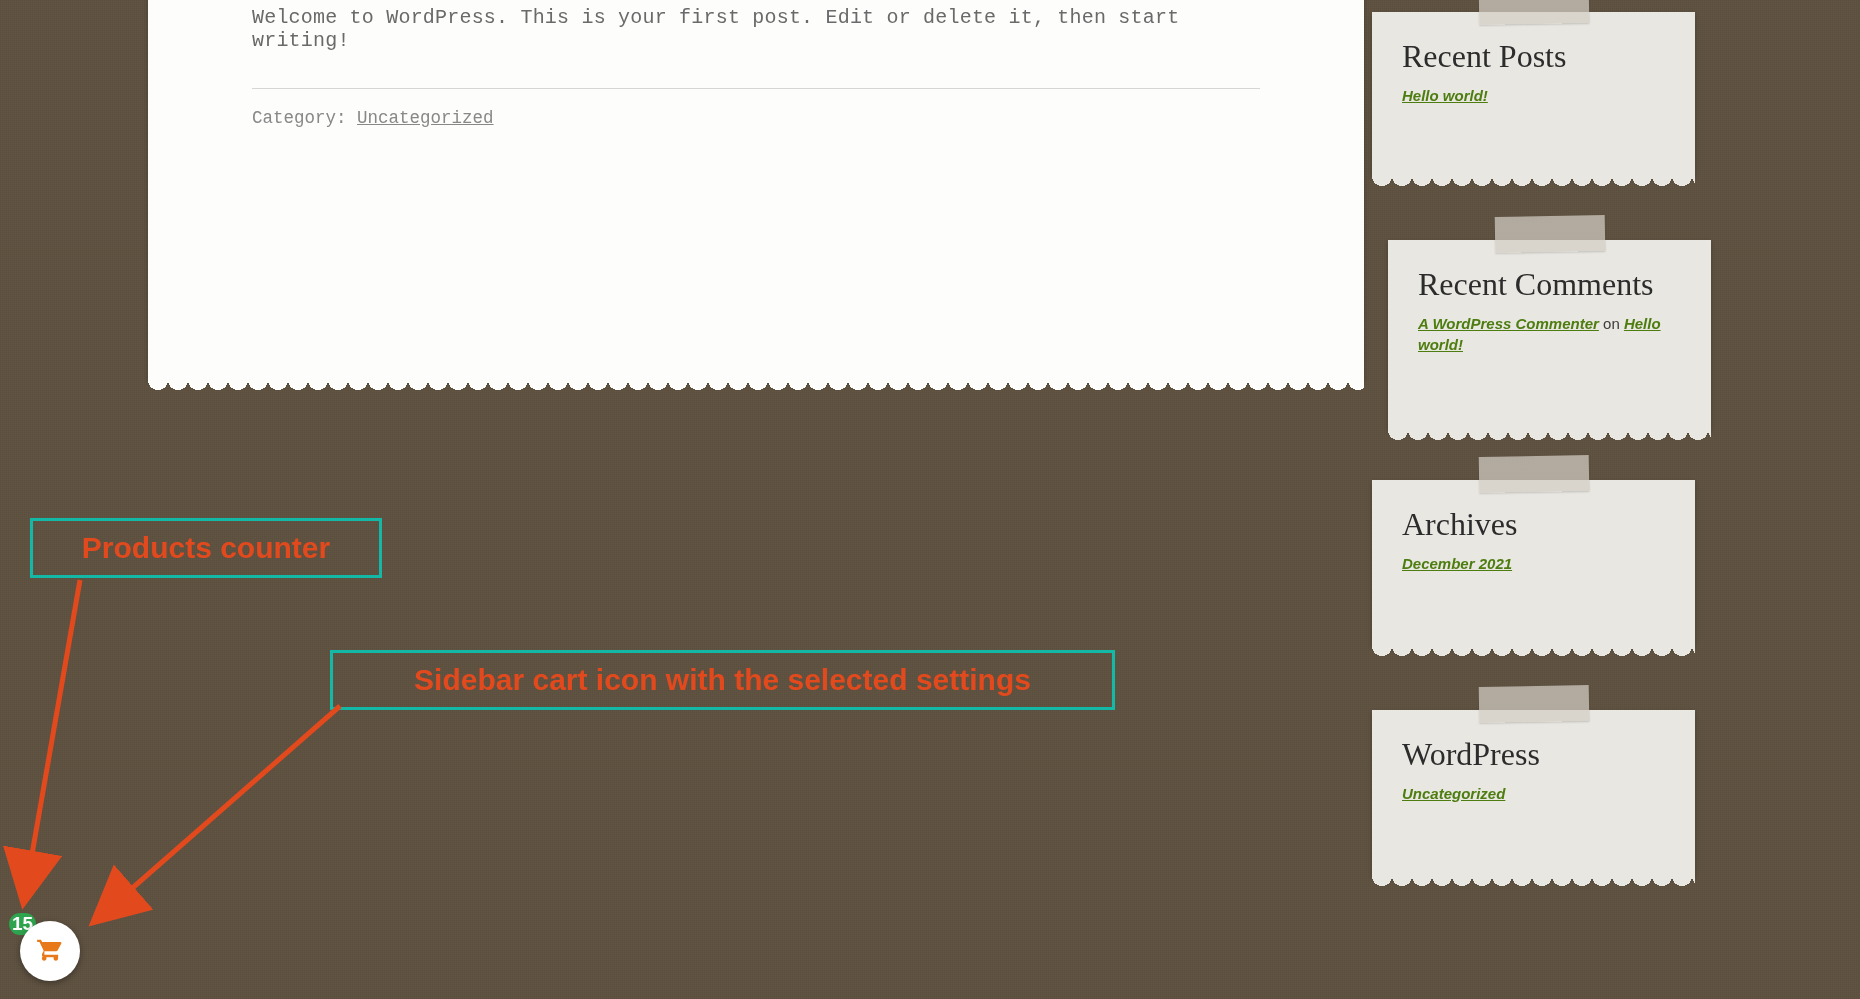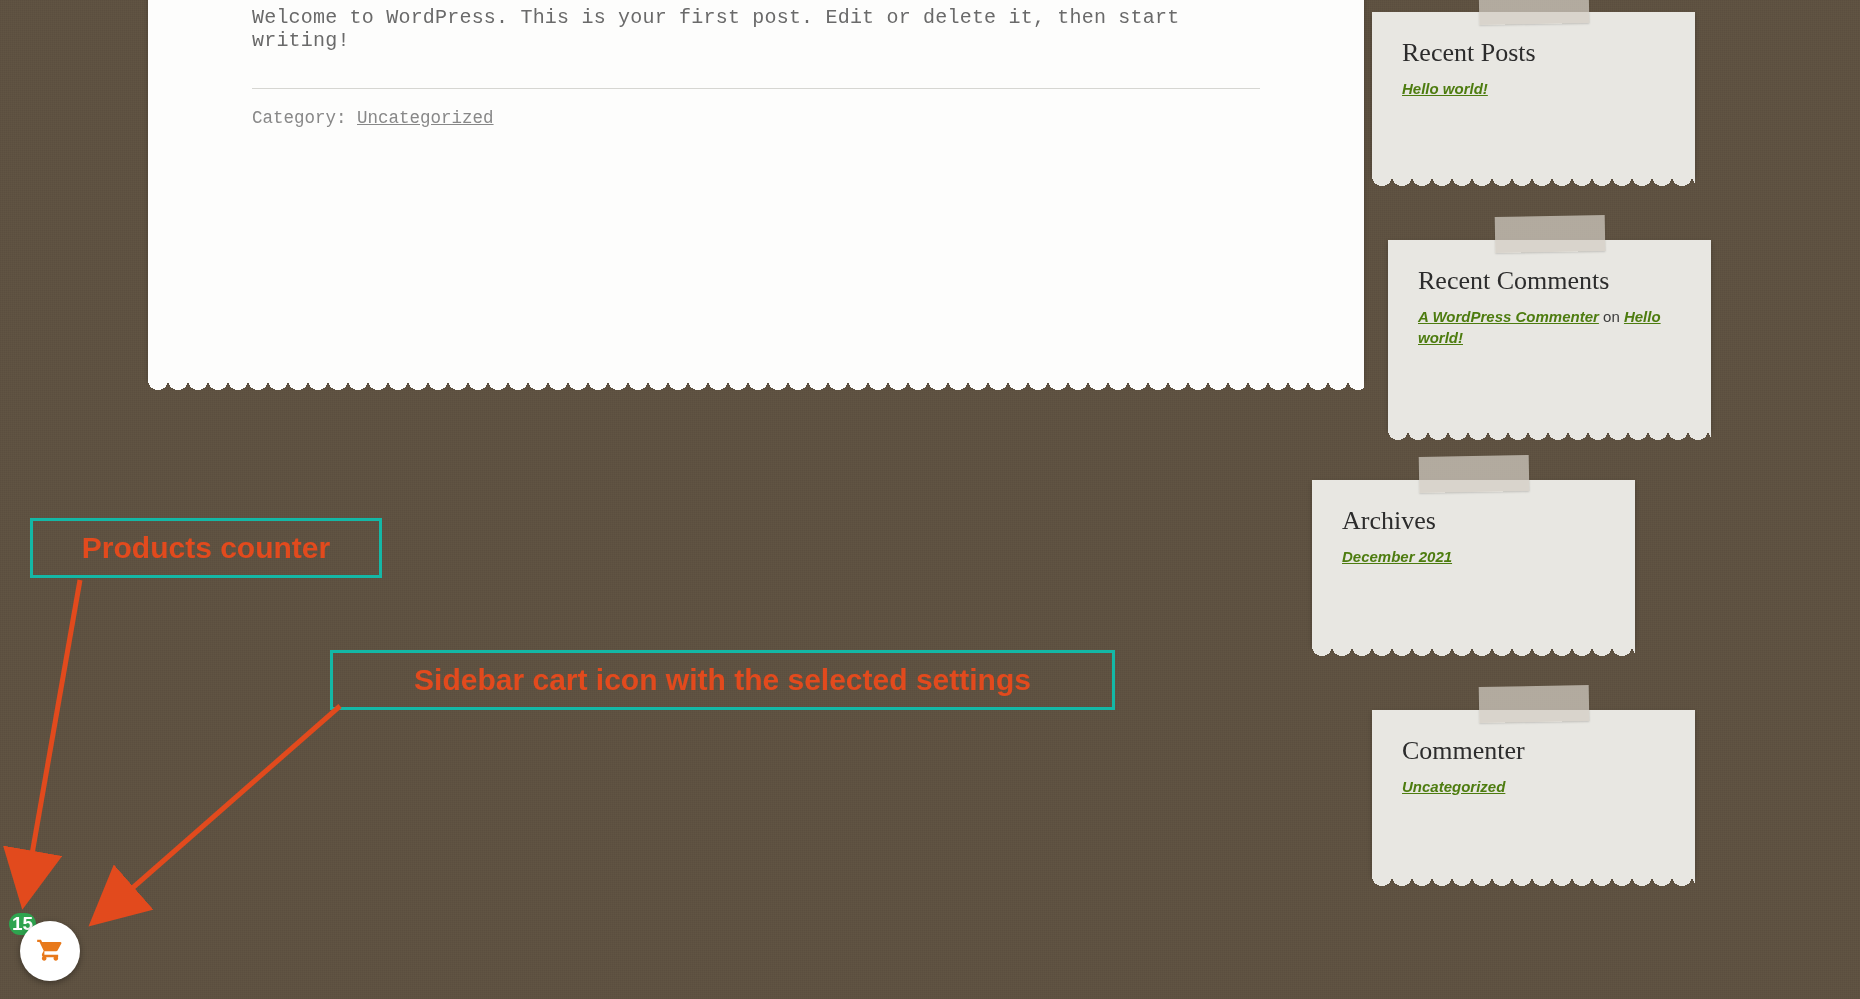--- a/index.html
+++ b/index.html
@@ -84,21 +84,21 @@
     left: 50%;
     transform: translateX(-50%) rotate(-1deg);
     width: 110px;
     height: 36px;
     background: rgba(210,205,195,0.72);
     box-shadow: 0 1px 2px rgba(0,0,0,0.15);
   }
   .widget h2 {
     font-family: "Georgia", serif;
     font-weight: 400;
-    font-size: 26px;
+    font-size: 32px;
     color: #2c2c2c;
     margin: 0;
     padding: 26px 30px 8px 30px;
   }
   .widget .link-line {
     padding: 2px 30px 20px 30px;
     font-size: 15px;
     font-family: Verdana, Arial, sans-serif;
     color: #3c3c3c;
     line-height: 1.4;
@@ -109,21 +109,21 @@
     color: #4d7c0f;
     text-decoration: underline;
   }
   .widget .link-line .on {
     font-style: normal;
     font-weight: normal;
   }
 
   .widget1 { left: 1372px; top: 12px;  height: 164px; }
   .widget2 { left: 1372px; top: 240px; height: 190px; margin-left: 16px; }
-  .widget3 { left: 1312px; top: 480px; height: 166px; }
+  .widget3 { left: 1372px; top: 480px; height: 166px; }
   .widget4 { left: 1372px; top: 710px; height: 166px; }
 
   
   .callout {
     position: absolute;
     border: 3px solid #14b8a6;
     color: #e24a1d;
     font-family: Arial, Helvetica, sans-serif;
     font-weight: 700;
     font-size: 30px;
@@ -210,21 +210,21 @@
 <div class="widget widget3">
   <div class="tape"></div>
   <h2>Archives</h2>
   <div class="link-line">
     <a href="#">December 2021</a>
   </div>
 </div>
 
 <div class="widget widget4">
   <div class="tape"></div>
-  <h2>Commenter</h2>
+  <h2>WordPress</h2>
   <div class="link-line">
     <a href="#">Uncategorized</a>
   </div>
 </div>
 
 <div class="callout callout1">Products counter</div>
 <div class="callout callout2">Sidebar cart icon with the selected settings</div>
 
 <svg class="arrow" style="left:0;top:0;width:1860px;height:999px;position:absolute" viewBox="0 0 1860 999">
   <defs>

